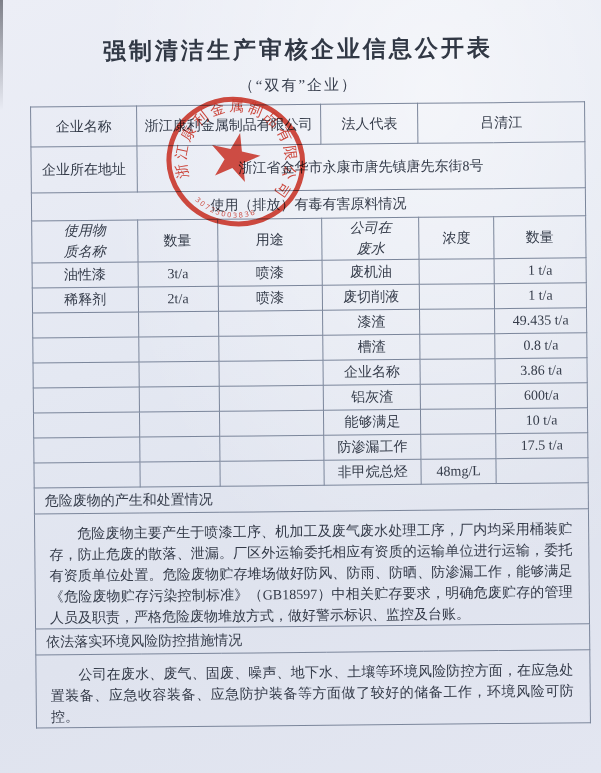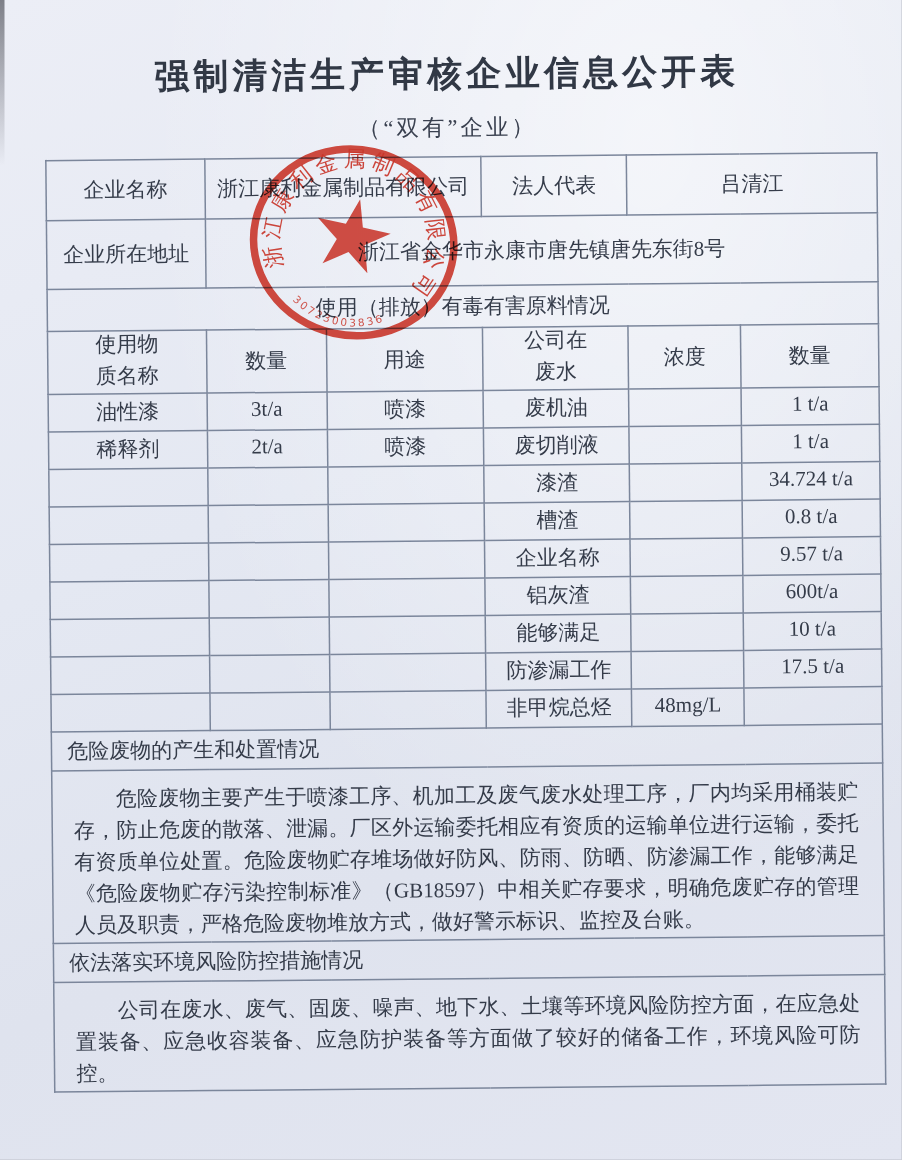--- a/index.html
+++ b/index.html
@@ -53,21 +53,21 @@
   tr.r-subhead{height:26px;}
   tr.r-subhead td{text-align:left;padding-left:10px;}
   tr.r-body td{vertical-align:top;text-align:left;}
   tr.r-body p{
     margin:0;padding:9px 13px 0 11px;
     text-indent:2em;line-height:1.5;text-align:justify;
     font-size:14px;color:#343b49;
   }
   tr.r-body-tall{height:113px;}
   tr.r-body-short{height:66px;}
-  .w3{display:inline-block;width:3.2em;line-height:1.45;}
+  .w3{display:inline-block;width:3.2em;line-height:1.45;font-style:italic;}
   
   .stamp{
     position:absolute;left:162px;top:94px;width:150px;height:136px;
     transform:rotate(13deg);
     mix-blend-mode:multiply;opacity:.93;
     pointer-events:none;
   }
 </style>
 </head>
 <body>
@@ -129,37 +129,37 @@
         <td>废切削液</td>
         <td></td>
         <td>1 t/a</td>
       </tr>
       <tr class="r-data">
         <td></td>
         <td></td>
         <td></td>
         <td>漆渣</td>
         <td></td>
-        <td>34.724 t/a</td>
+        <td>49.435 t/a</td>
       </tr>
       <tr class="r-data">
         <td></td>
         <td></td>
         <td></td>
         <td>槽渣</td>
         <td></td>
         <td>0.8 t/a</td>
       </tr>
       <tr class="r-data">
         <td></td>
         <td></td>
         <td></td>
         <td>企业名称</td>
         <td></td>
-        <td>9.57 t/a</td>
+        <td>3.86 t/a</td>
       </tr>
       <tr class="r-data">
         <td></td>
         <td></td>
         <td></td>
         <td>铝灰渣</td>
         <td></td>
         <td>600t/a</td>
       </tr>
       <tr class="r-data">

